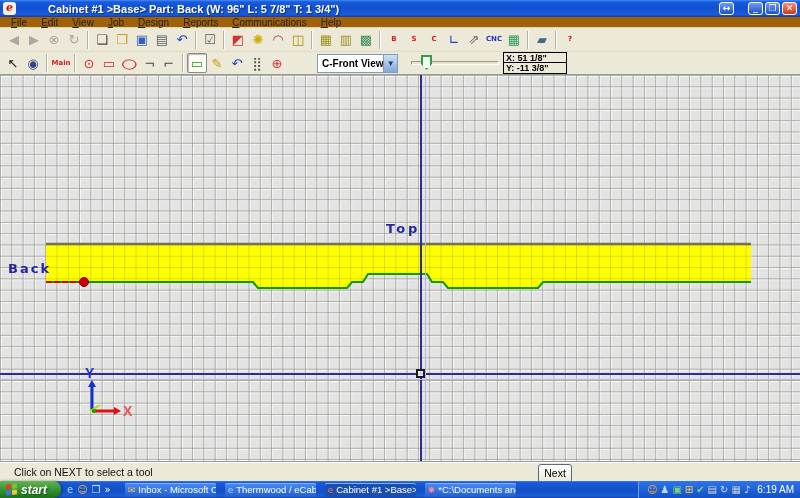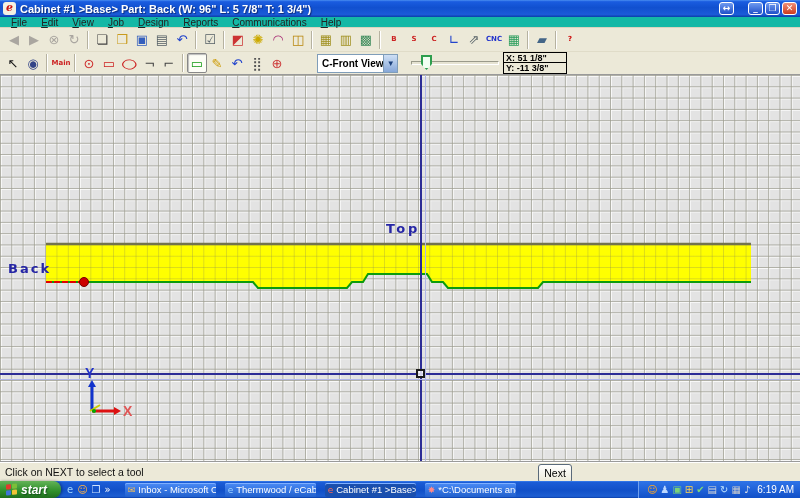--- a/index.html
+++ b/index.html
@@ -6,30 +6,30 @@
   html,body { width:800px; height:498px; overflow:hidden; }
   body { font-family:"Liberation Sans", sans-serif; font-size:11px; background:#ECE9D8; position:relative; }
 
   
   .titlebar { position:absolute; left:0; top:0; width:800px; height:17px;
     background:linear-gradient(180deg,#4a8ef0 0%,#1a5ce0 10%,#1150cf 45%,#1b5bd8 85%,#0b3ea8 100%);
     display:flex; align-items:center; padding:0 3px; color:#fff; }
   .app-icon { width:13px; height:13px; background:#f4f1e2; border-radius:3px; color:#cc1111;
     font:italic bold 11px "DejaVu Serif", serif; line-height:12px; text-align:center; margin-right:4px; }
   .title-text { font:bold 11px "Liberation Sans", sans-serif; text-shadow:1px 1px 1px #0a2a7a;
-    white-space:nowrap; flex:1; }
+    white-space:nowrap; flex:1;margin-left:28px; }
   .winbtns { display:flex; gap:2px; align-items:center; }
   .wbtn { width:15px; height:13px; border:1px solid #fff; border-radius:3px; color:#fff;
     font:bold 9px "DejaVu Sans", sans-serif; line-height:11px; text-align:center;
     background:linear-gradient(180deg,#6e9af0,#2050c8); }
   .wbtn.resize { margin-right:12px; }
   .wbtn.close { background:linear-gradient(180deg,#f09078,#cc3a1d); }
 
   
-  .menubar { position:absolute; left:0; top:17px; width:800px; height:11px; background:#14b8a6;
+  .menubar { position:absolute; left:0; top:17px; width:800px; height:11px; background:#a16207;
     display:flex; align-items:center; padding-left:4px; border-bottom:1px solid #d8d4c0; }
   .menu-item { padding:0 7px; color:#222; font-size:10px; }
   .menu-item u { text-decoration:underline; }
 
   
   .toolbar { position:absolute; left:0; width:800px; background:#ECE9D8; display:flex; align-items:center; }
   #tb1 { top:28px; height:24px; border-bottom:1px solid #e0dcc8; padding-left:4px; }
   #tb2 { top:52px; height:23px; border-bottom:1px solid #9a9a9a; padding-left:3px; }
   .tsep { width:2px; height:18px; margin:0 3px; border-left:1px solid #b6b2a0; border-right:1px solid #fff; }
   .tbtn { width:20px; height:20px; display:flex; align-items:center; justify-content:center;
@@ -76,21 +76,21 @@
   .xline.v { width:2px; top:0; height:100%; }
   .xline.h { height:2px; left:0; width:100%; }
   .xline.lite { background:#b0b6e8; }
   .xline.lite.v { width:1px; } .xline.lite.h { height:1px; }
   .handle { position:absolute; width:9px; height:9px; border:2px solid #1a1a1a; background:rgba(255,255,255,.8); }
   .canvas-label { position:absolute; color:#2525a5; font:bold 13px "DejaVu Sans", sans-serif; letter-spacing:3px; }
 
   
   .statusbar { position:absolute; left:0; top:461px; width:800px; height:20px; background:#ECE9D8;
     border-top:1px solid #9a9a9a; box-shadow:inset 0 1px 0 #fff; display:flex; align-items:center; }
-  .hint { padding-left:5px; font-size:10.5px; color:#111; flex:0 0 auto; }
+  .hint { padding-left:14px; font-size:10.5px; color:#111; flex:0 0 auto; }
   .radio-panel { position:absolute; left:228px; top:1px; width:118px; height:18px; background:#fdfdf6;
     display:flex; align-items:center; gap:7px; padding-left:4px; }
   .radio { display:flex; align-items:center; gap:3px; font-size:10.5px; }
   .radio .rb { width:10px; height:10px; border-radius:50%; border:1px solid #7b9ebd; background:#fff; position:relative; }
   .radio .rb.sel::after { content:""; position:absolute; left:2px; top:2px; width:4px; height:4px;
     border-radius:50%; background:#2ea22e; }
   .next-btn { position:absolute; left:538px; top:2px; width:34px; height:19px;
     border:1px solid #5a6a7a; border-radius:3px; background:linear-gradient(180deg,#ffffff,#ece9d8);
     font-size:10.5px; text-align:center; line-height:17px; }
 

